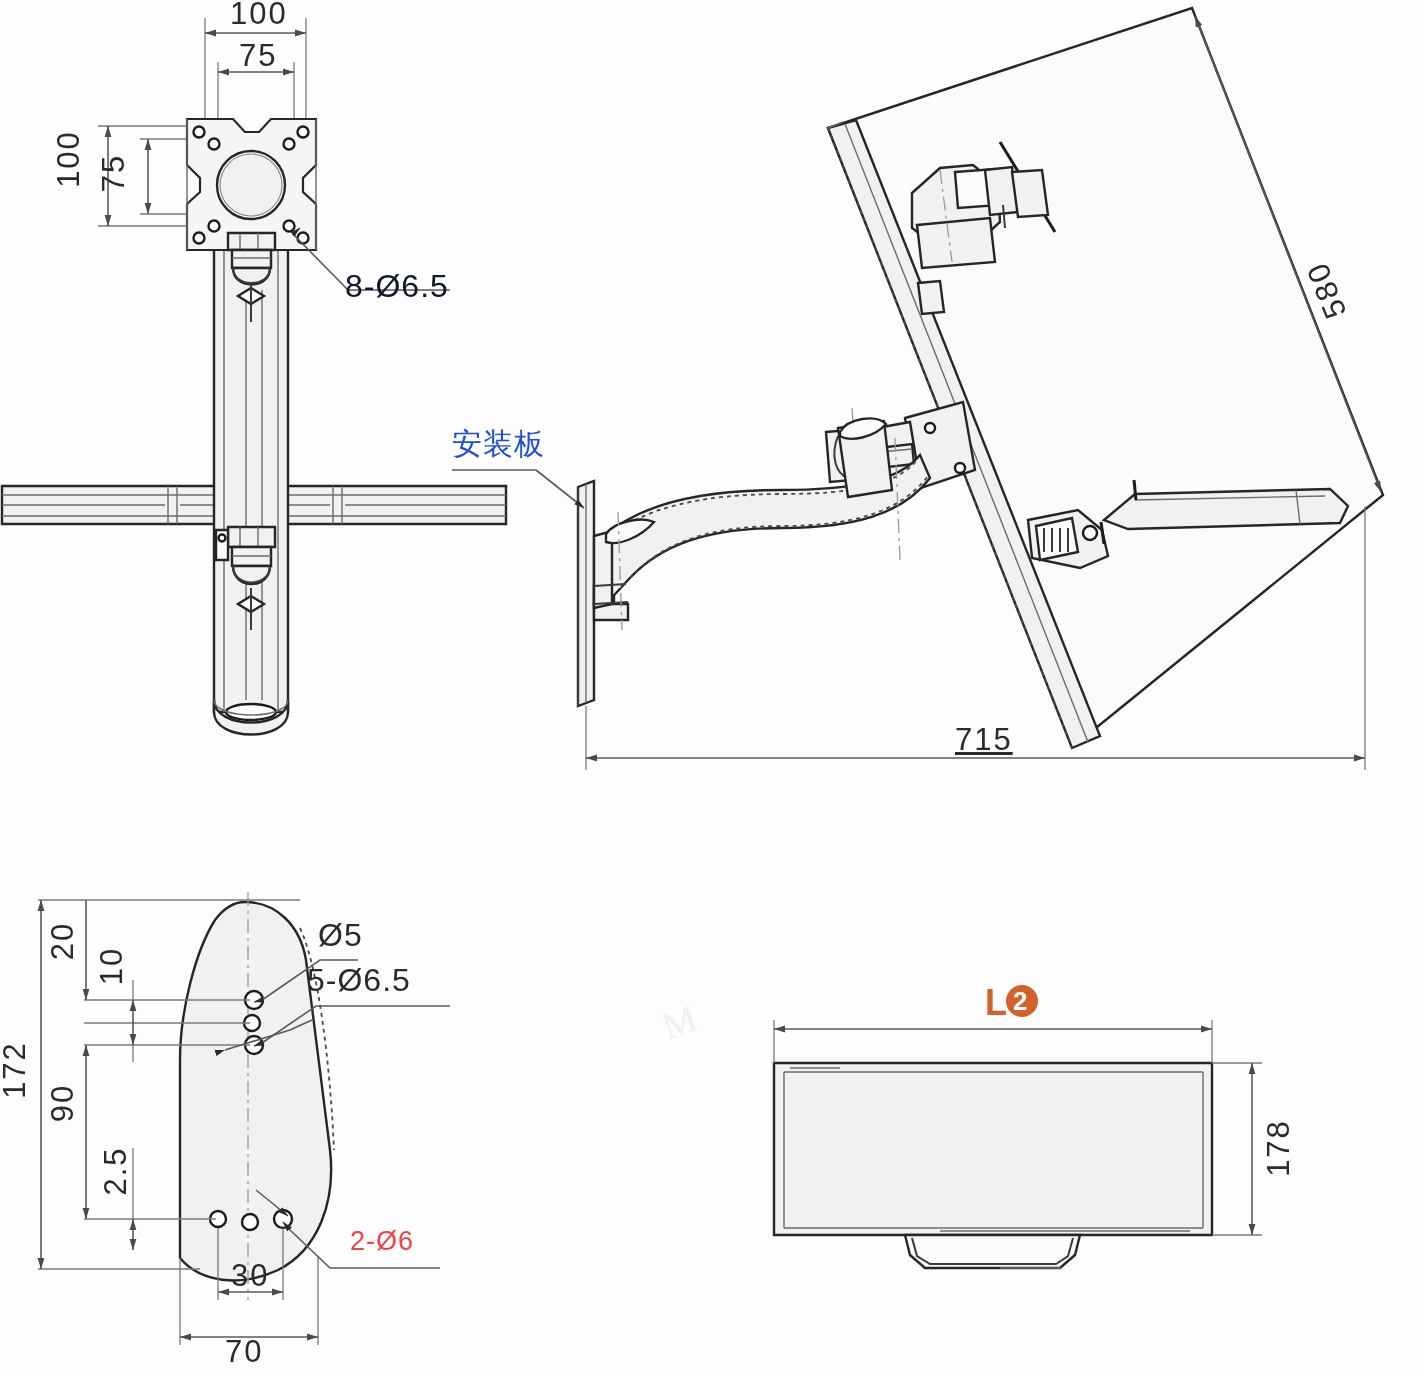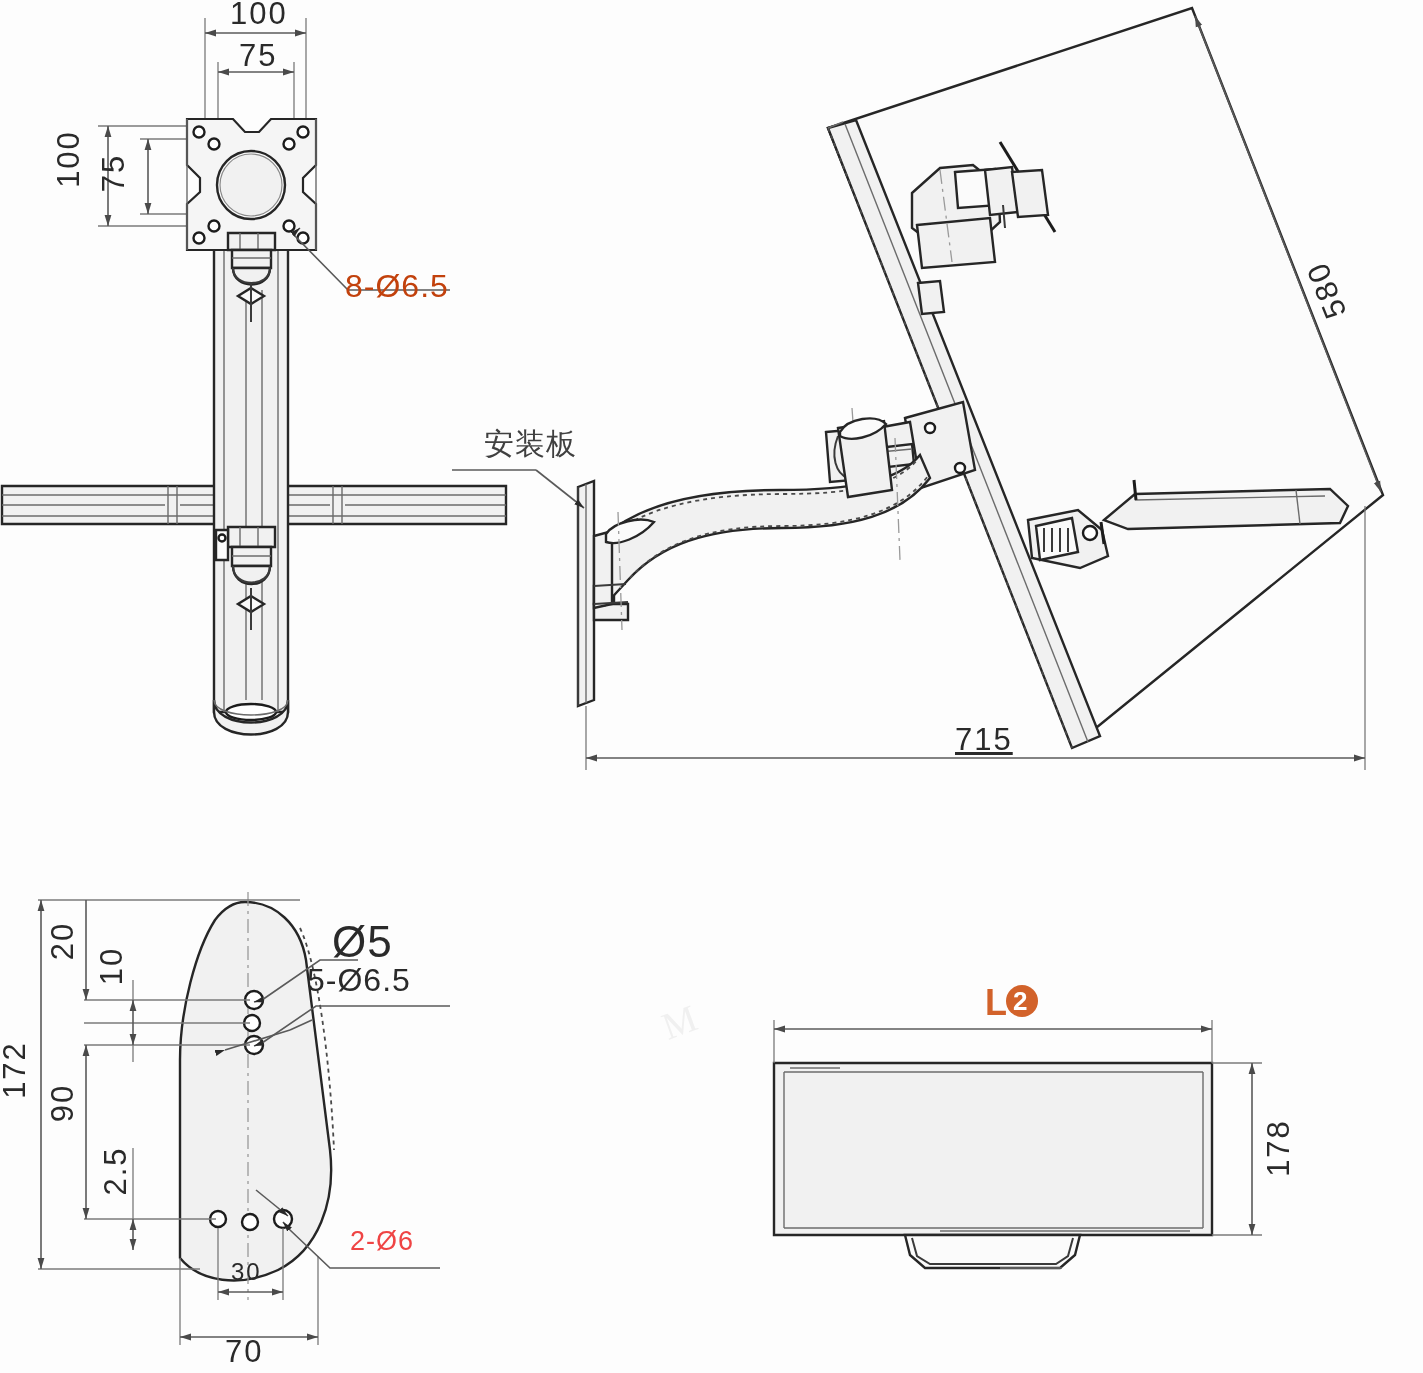--- a/index.html
+++ b/index.html
@@ -378,43 +378,43 @@
 <div style="position:absolute;left:0;top:0;width:1423px;height:1373px;pointer-events:none;">
 
   <span style="position:absolute;left:230px;top:-4px;font-size:31px;color:#2a2a2a;font-family:'Liberation Sans',sans-serif;letter-spacing:2px;">100</span>
 
   <span style="position:absolute;left:239px;top:38px;font-size:31px;color:#2a2a2a;font-family:'Liberation Sans',sans-serif;letter-spacing:2px;">75</span>
 
   <span style="position:absolute;left:40px;top:141px;font-size:31px;color:#2a2a2a;font-family:'Liberation Sans',sans-serif;letter-spacing:2px;transform:rotate(-90deg);transform-origin:center;">100</span>
 
   <span style="position:absolute;left:95px;top:155px;font-size:31px;color:#2a2a2a;font-family:'Liberation Sans',sans-serif;letter-spacing:2px;transform:rotate(-90deg);transform-origin:center;">75</span>
 
-  <span style="position:absolute;left:345px;top:268px;font-size:32px;color:#c2410c;font-family:'Liberation Sans',sans-serif;letter-spacing:1px;">8-Ø6.5</span>
-
-  <span style="position:absolute;left:452px;top:424px;font-size:30px;color:#404040;font-family:'DejaVu Sans',sans-serif;letter-spacing:1px;margin-left:32px;">安装板</span>
+  <span style="position:absolute;left:345px;top:268px;font-size:32px;color:#0f172a;font-family:'Liberation Sans',sans-serif;letter-spacing:1px;">8-Ø6.5</span>
+
+  <span style="position:absolute;left:452px;top:424px;font-size:30px;color:#1d4ed8;font-family:'DejaVu Sans',sans-serif;letter-spacing:1px;">安装板</span>
 
   <span style="position:absolute;left:955px;top:722px;font-size:31px;color:#2a2a2a;font-family:'Liberation Sans',sans-serif;letter-spacing:2px;text-decoration:underline;">715</span>
 
   <span style="position:absolute;left:1298px;top:272px;font-size:31px;color:#2a2a2a;font-family:'Liberation Sans',sans-serif;letter-spacing:2px;transform:rotate(-112deg);transform-origin:center;">580</span>
 
   <span style="position:absolute;left:-14px;top:1052px;font-size:31px;color:#2a2a2a;font-family:'Liberation Sans',sans-serif;letter-spacing:2px;transform:rotate(-90deg);transform-origin:center;">172</span>
 
   <span style="position:absolute;left:44px;top:923px;font-size:31px;color:#2a2a2a;font-family:'Liberation Sans',sans-serif;letter-spacing:2px;transform:rotate(-90deg);transform-origin:center;">20</span>
 
   <span style="position:absolute;left:93px;top:948px;font-size:31px;color:#2a2a2a;font-family:'Liberation Sans',sans-serif;letter-spacing:2px;transform:rotate(-90deg);transform-origin:center;">10</span>
 
   <span style="position:absolute;left:44px;top:1085px;font-size:31px;color:#2a2a2a;font-family:'Liberation Sans',sans-serif;letter-spacing:2px;transform:rotate(-90deg);transform-origin:center;">90</span>
 
   <span style="position:absolute;left:91px;top:1153px;font-size:31px;color:#2a2a2a;font-family:'Liberation Sans',sans-serif;letter-spacing:2px;transform:rotate(-90deg);transform-origin:center;">2.5</span>
 
-  <span style="position:absolute;left:231px;top:1258px;font-size:24px;color:#2a2a2a;font-family:'Liberation Sans',sans-serif;letter-spacing:2px;">30</span>
+  <span style="position:absolute;left:231px;top:1258px;font-size:31px;color:#2a2a2a;font-family:'Liberation Sans',sans-serif;letter-spacing:2px;">30</span>
 
   <span style="position:absolute;left:225px;top:1302px;font-size:31px;color:#2a2a2a;font-family:'Liberation Sans',sans-serif;letter-spacing:2px;margin-top:32px;">70</span>
 
-  <span style="position:absolute;left:332px;top:917px;font-size:44px;color:#2a2a2a;font-family:'Liberation Sans',sans-serif;letter-spacing:1px;">Ø5</span>
+  <span style="position:absolute;left:318px;top:917px;font-size:32px;color:#2a2a2a;font-family:'Liberation Sans',sans-serif;letter-spacing:1px;">Ø5</span>
 
   <span style="position:absolute;left:307px;top:962px;font-size:32px;color:#2a2a2a;font-family:'Liberation Sans',sans-serif;letter-spacing:1px;">5-Ø6.5</span>
 
   <span style="position:absolute;left:350px;top:1226px;font-size:27px;color:#ef4444;font-family:'Liberation Sans',sans-serif;letter-spacing:1px;">2-Ø6</span>
 
   <span style="position:absolute;left:985px;top:982px;font-size:36px;font-weight:bold;color:#d2622a;font-family:'Liberation Sans',sans-serif;">L</span>
 
   <span style="position:absolute;left:1013px;top:986px;font-size:26px;font-weight:bold;color:#ffffff;font-family:'Liberation Sans',sans-serif;">2</span>
 
   <span style="position:absolute;left:1250px;top:1130px;font-size:31px;color:#2a2a2a;font-family:'Liberation Sans',sans-serif;letter-spacing:2px;transform:rotate(-90deg);transform-origin:center;">178</span>

